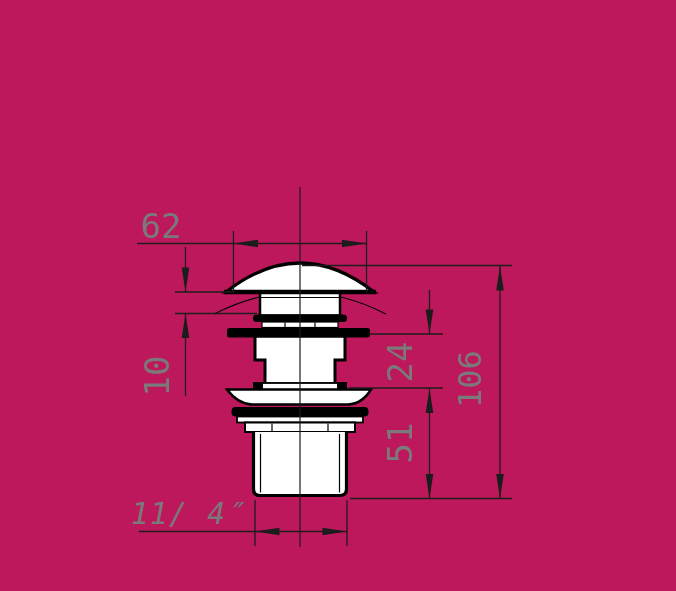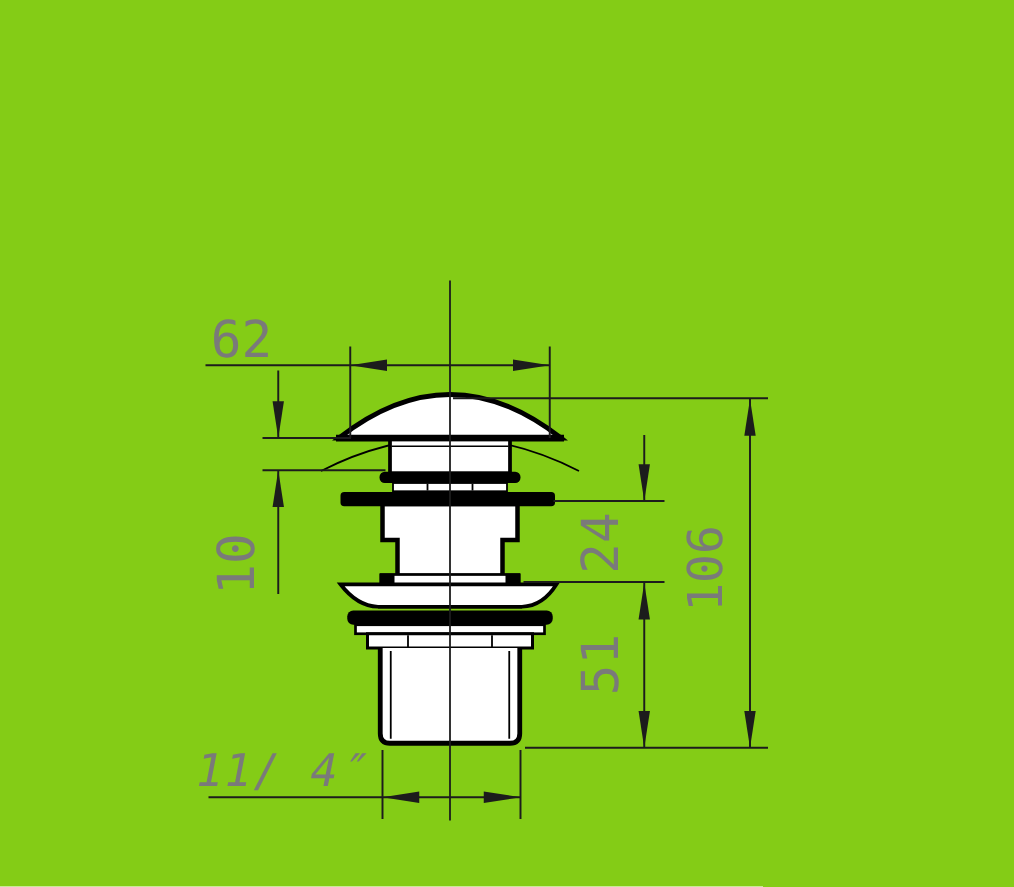--- a/index.html
+++ b/index.html
@@ -1,19 +1,19 @@
 <!DOCTYPE html>
 <html><head>
 <meta charset="utf-8">
 <style>
   html,body{margin:0;padding:0;background:#ffffff;}
   .stage{
     position:relative;
     width:676px;height:591px;
-    background:#84cc16;
+    background:#be185d;
     overflow:hidden;
     font-family:"DejaVu Sans Mono", monospace;
   }
   svg{position:absolute;left:0;top:0;}
   .dimline{stroke:#1c1c1c;stroke-width:1.3;fill:none;}
   .arrow{fill:#1c1c1c;stroke:none;}
   .dimtext{
     font-family:"DejaVu Sans Mono", monospace;
     font-size:34px;
     fill:#7a7a7a;

